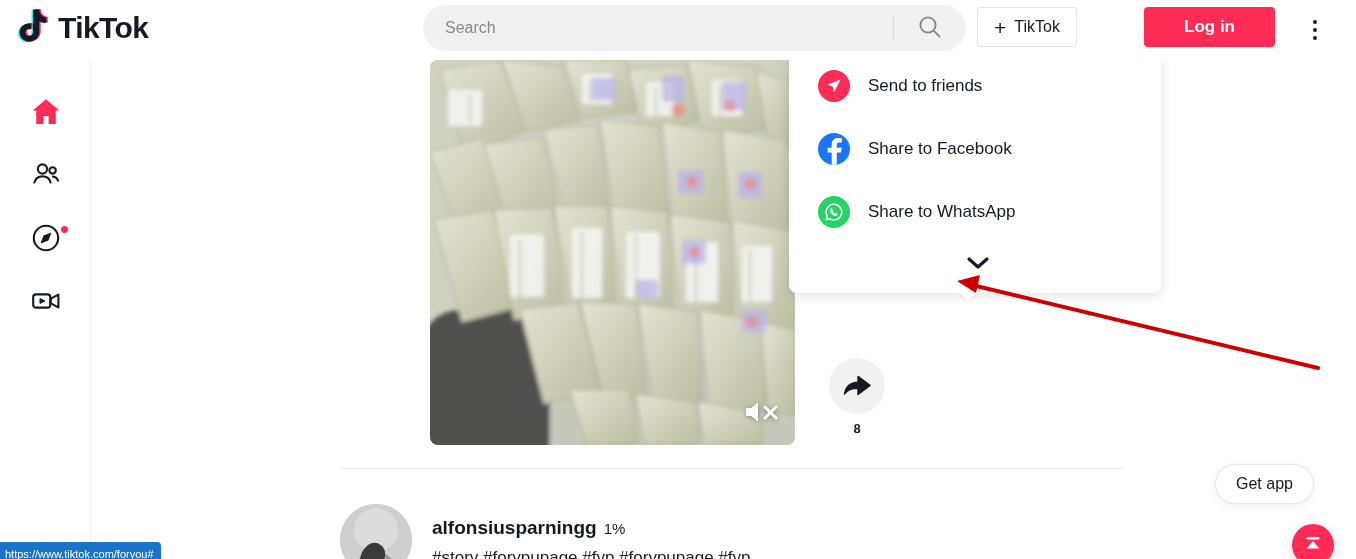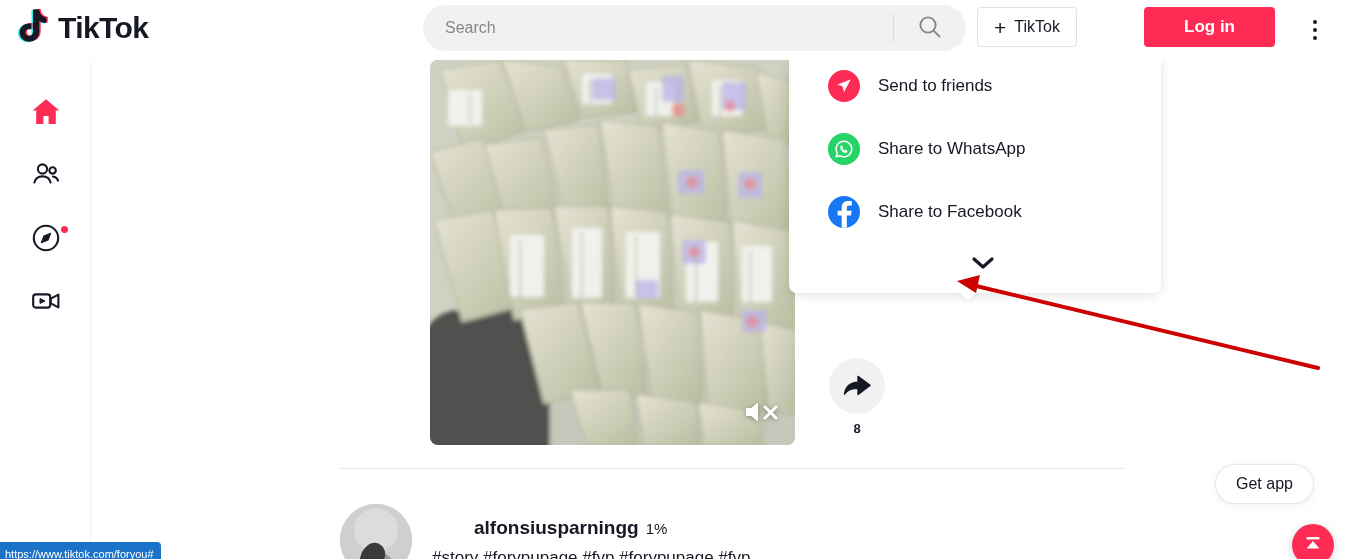--- a/index.html
+++ b/index.html
@@ -127,21 +127,21 @@
     line-height: 18px;
   }
 
   
   .share-menu {
     position: absolute; left: 698px; top: -6px;
     width: 372px;
     background: #fff;
     border-radius: 8px;
     box-shadow: 0 2px 12px rgba(0,0,0,0.12);
-    padding: 0 0 6px 16px;
+    padding: 0 0 6px 6px;
     z-index: 40;
   }
   .share-row {
     display: flex; align-items: center; gap: 18px;
     height: 63px; padding: 0 23px;
     cursor: pointer;
   }
   .share-row.highlight { background: #f8f8f8; }
   .share-ico {
     width: 32px; height: 32px; border-radius: 50%; flex: none;
@@ -178,21 +178,20 @@
     width: 72px; height: 72px; border-radius: 50%;
     overflow: hidden; background: #c9c9c9; cursor: pointer;
   }
   .avatar-canvas { position:absolute; inset:0; width:100%; height:100%; }
 
   .author-meta { position: absolute; left: 92px; top: 23px; }
   .author-line { display: flex; align-items: baseline; gap: 7px; }
   .author-name {
     font-size: 19px; font-weight: 700; color: #161823; line-height: 25px;
     cursor: pointer;
-    margin-left: 42px;
   }
   .author-sub { font-size: 15px; color: #161823; line-height: 20px; }
   .caption {
     margin-top: 6px; font-size: 17px; color: #161823; line-height: 23px;
   }
 
   
   .get-app {
     position: absolute; left: 1215px; top: 464px;
     height: 40px; padding: 0 20px;
@@ -423,36 +422,36 @@
       <div class="share-row">
         <span class="share-ico" style="background:#fe2c55;">
           <svg width="18" height="18" viewBox="0 0 18 18">
             <path d="M15.6 2.4 2.6 7.6l5 2 1.4 5.6 6.6-12.8z" fill="#fff"></path>
           </svg>
         </span>
         <span class="share-label">Send to friends</span>
       </div>
 
       <div class="share-row">
+        <span class="share-ico" style="background:#1877f2;">
+          <svg width="32" height="32" viewBox="0 0 32 32">
+            <path d="M18.8 31.8V19.6h4.1l.8-4.8h-4.9v-3c0-1.4.4-2.4 2.4-2.4h2.6V5.1c-.5-.1-2-.2-3.8-.2-3.8 0-6.3 2.3-6.3 6.5v3.4H9.6v4.8h4.1v12.2z" fill="#fff"></path>
+          </svg>
+        </span>
+        <span class="share-label">Share to Facebook</span>
+      </div>
+
+      <div class="share-row">
         <span class="share-ico" style="background:#25d366;">
           <svg width="20" height="20" viewBox="0 0 20 20" fill="none" stroke="#fff" stroke-width="1.5">
             <path d="M10 2.2a7.8 7.8 0 0 0-6.7 11.8L2.2 17.8l3.9-1a7.8 7.8 0 1 0 3.9-14.6z" stroke-linejoin="round"></path>
             <path d="M7.2 6.6c.3-.1.7 0 .9.4l.6 1.2c.1.3 0 .6-.2.8l-.4.4c.5 1 1.3 1.8 2.3 2.3l.4-.4c.2-.2.5-.3.8-.2l1.2.6c.4.2.5.6.4.9-.2.7-1 1.2-1.8 1.1-2.3-.3-4.7-2.7-5-5-.1-.8.3-1.6 1-1.9z" fill="#fff" stroke-width="0.6"></path>
           </svg>
         </span>
         <span class="share-label">Share to WhatsApp</span>
-      </div>
-
-      <div class="share-row">
-        <span class="share-ico" style="background:#1877f2;">
-          <svg width="32" height="32" viewBox="0 0 32 32">
-            <path d="M18.8 31.8V19.6h4.1l.8-4.8h-4.9v-3c0-1.4.4-2.4 2.4-2.4h2.6V5.1c-.5-.1-2-.2-3.8-.2-3.8 0-6.3 2.3-6.3 6.5v3.4H9.6v4.8h4.1v12.2z" fill="#fff"></path>
-          </svg>
-        </span>
-        <span class="share-label">Share to Facebook</span>
       </div>
 
 
       <div class="share-more">
         <span>
           <svg width="26" height="16" viewBox="0 0 26 16" fill="none" stroke="#161823" stroke-width="3.2" stroke-linecap="round" stroke-linejoin="round">
             <polyline points="4,4 13,12 22,4"></polyline>
           </svg>
         </span>
       </div>

